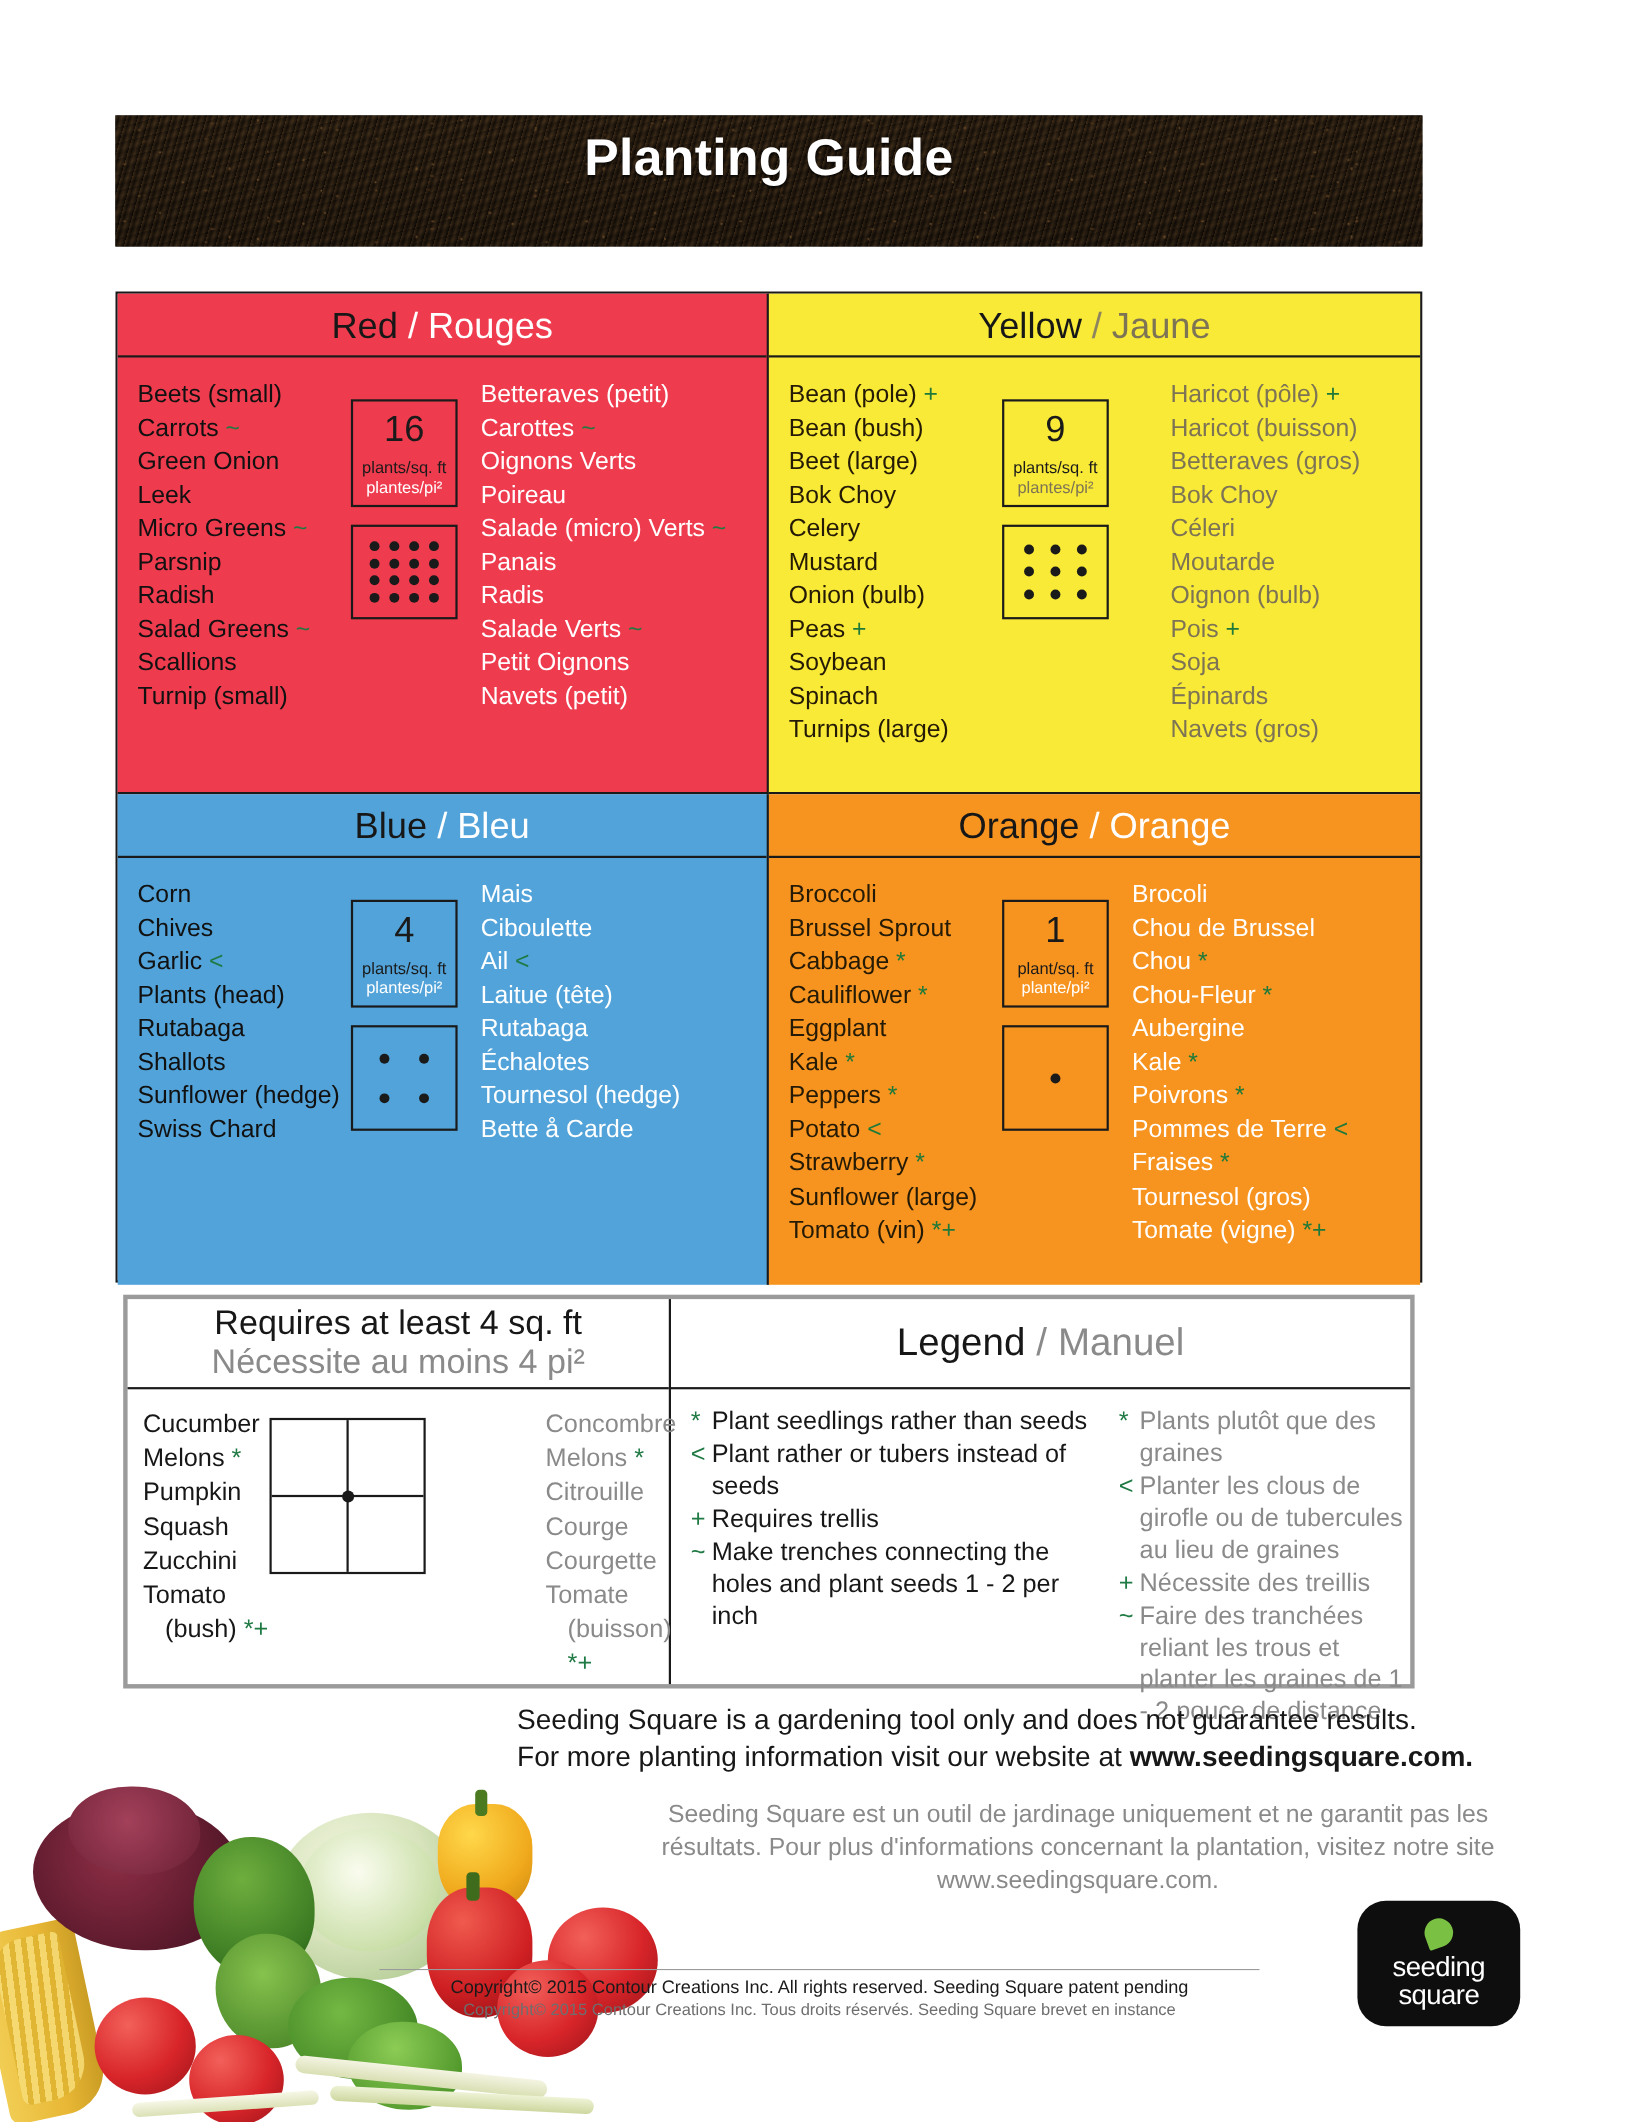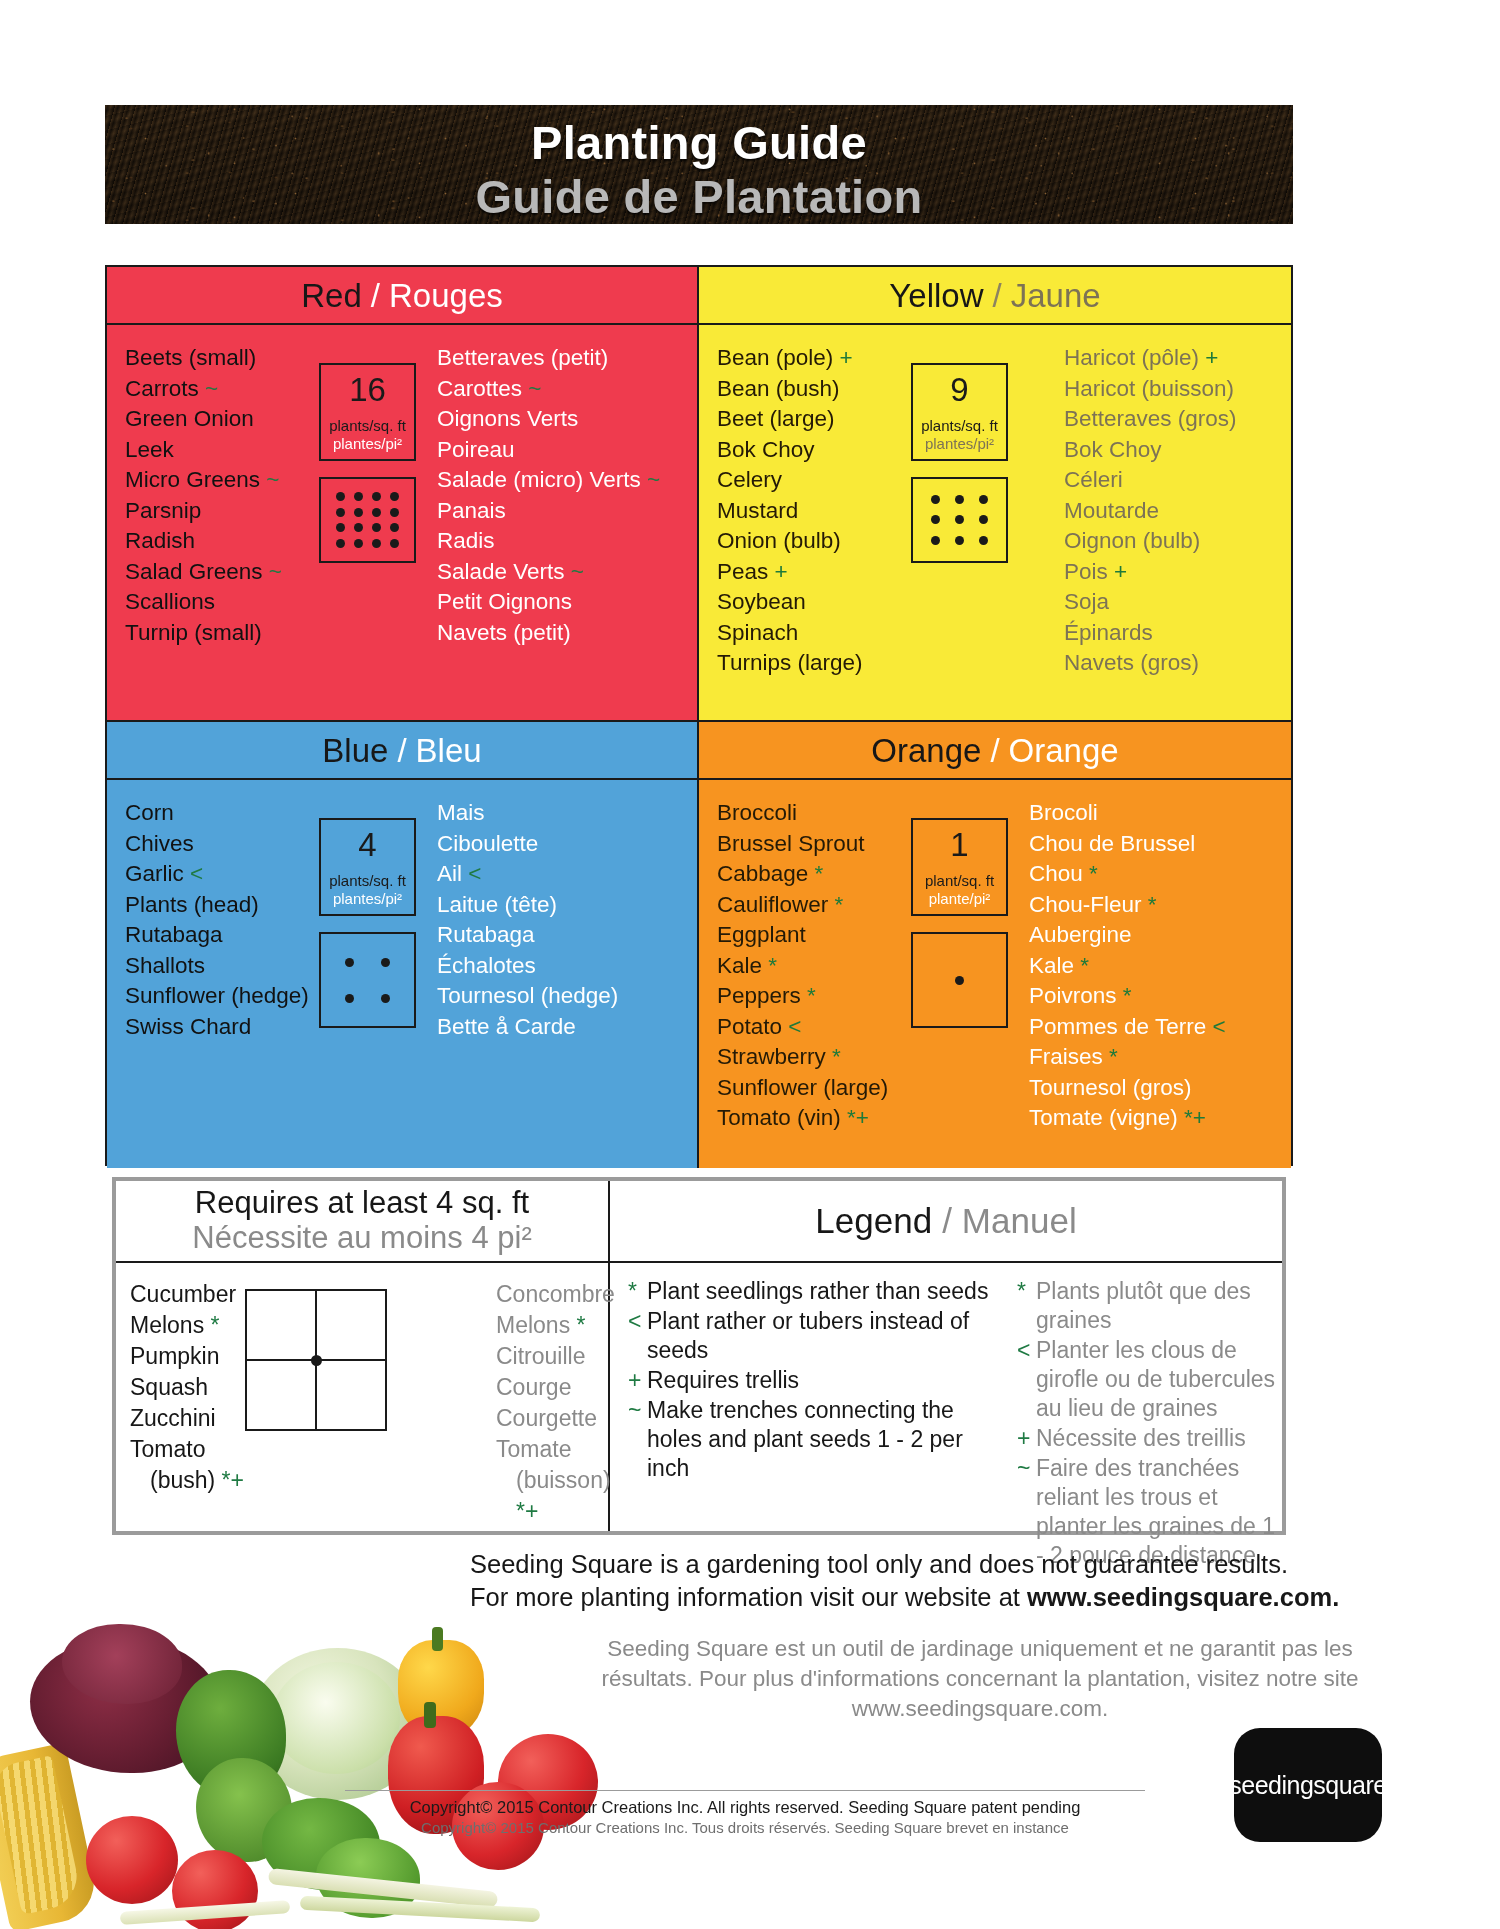--- a/index.html
+++ b/index.html
@@ -173,41 +173,40 @@
     position:absolute; left:345px; top:1790px; width:800px; text-align:center;
   }
   #copy .rule { height:1px; background:#9b9b9b; margin-bottom:6px; }
   #copy .c1 { font-size:16.5px; color:#1a1a1a; line-height:21px; }
   #copy .c2 { font-size:15px; color:#6e6e6e; line-height:20px; }
 
   
   #logo {
     position:absolute; left:1234px; top:1728px; width:148px; height:114px;
     background:#0e0e0e; border-radius:26px;
-    display:flex; flex-direction:row; align-items:center; justify-content:center;
+    display:flex; flex-direction:column; align-items:center; justify-content:center;
   }
   #logo .lmark {
     width:26px; height:26px; background:#7ac143; border-radius:13px 13px 13px 2px;
     transform:rotate(-20deg); margin-bottom:5px;
   }
   #logo .lt1 { color:#ffffff; font-size:25px; line-height:26px; letter-spacing:-.5px; }
   #logo .lt2 { color:#ffffff; font-size:25px; line-height:26px; letter-spacing:-.5px; }
 
   
   #veg { position:absolute; left:0px; top:1520px; width:660px; height:409px; overflow:hidden; }
   .v { position:absolute; }
   .tom { border-radius:50%; background:radial-gradient(circle at 33% 28%, #f2605a 0%, #d8252a 55%, #9b1418 100%); }
   .leafy { border-radius:48% 52% 46% 54%; }
 </style>
 </head>
 <body>
 
 <div id="header">
   <div class="hdr-en">Planting Guide</div>
-  <div class="hdr-fr">Guide de Plantation</div>
 </div>
 
 <div id="grid">
     <div class="panel red">
       <div class="panel-head">
         <span class="en">Red</span>
         <span class="sep">/</span>
         <span class="fr-white">Rouges</span>
       </div>
       <div class="panel-body">

